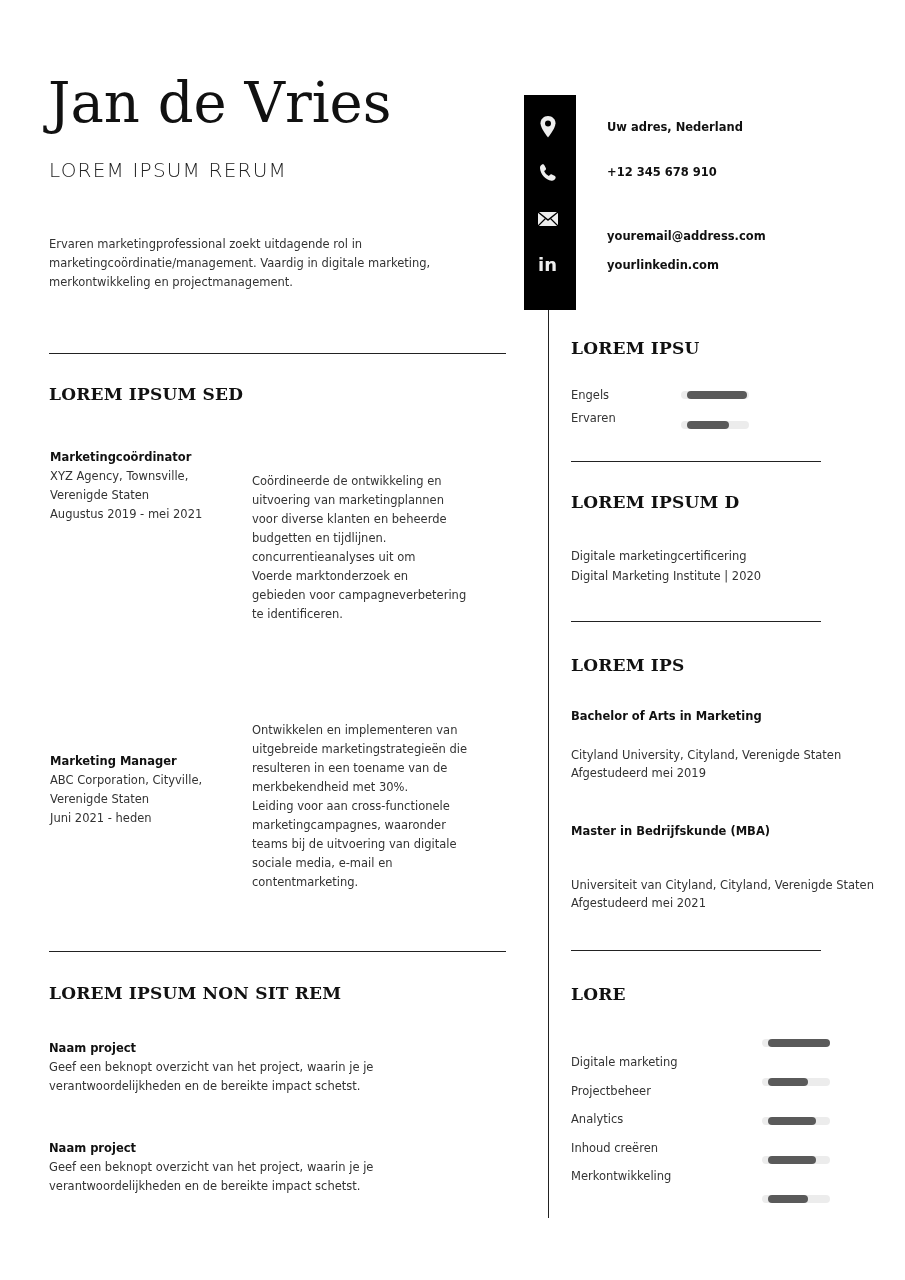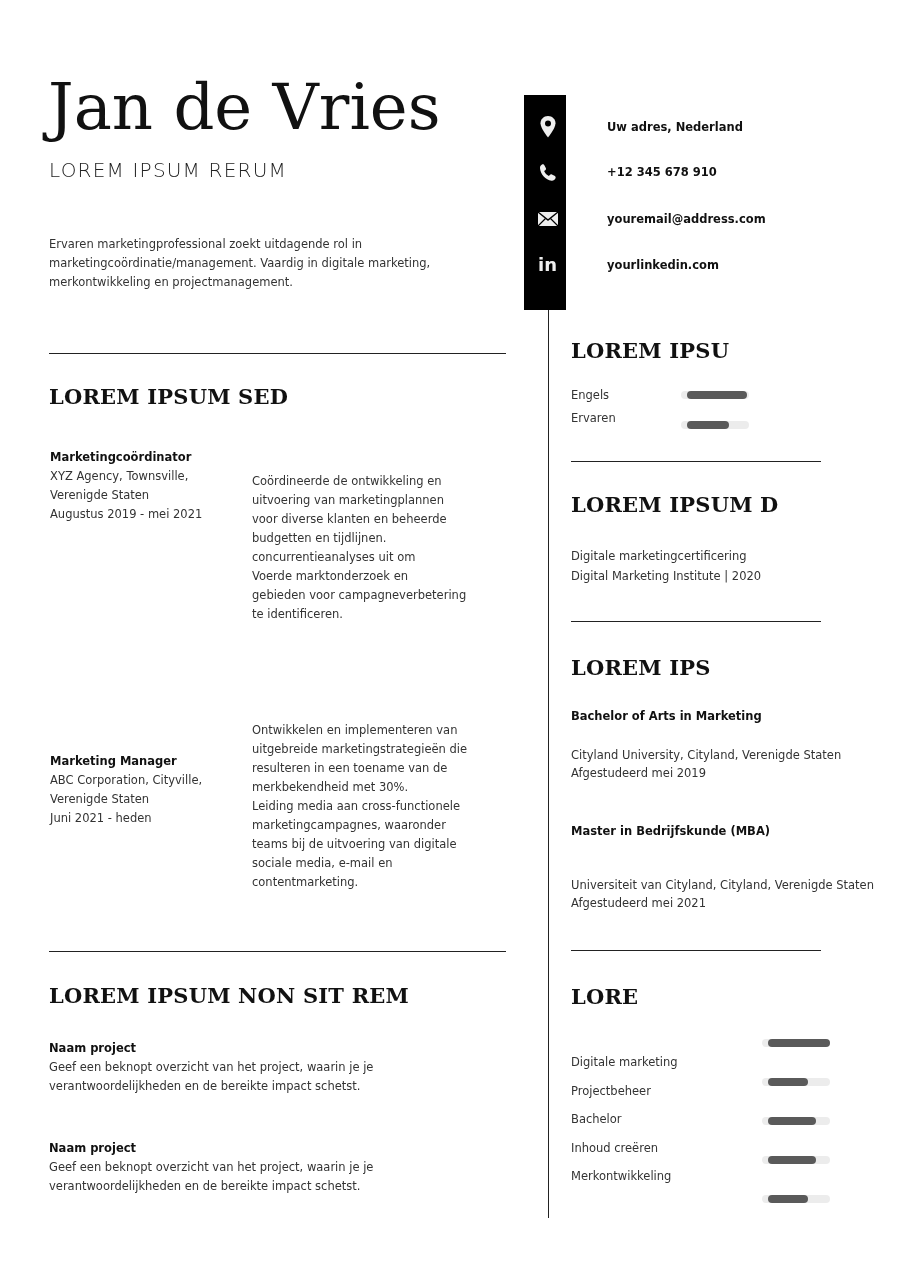--- a/index.html
+++ b/index.html
@@ -1,28 +1,28 @@
 <!DOCTYPE html>
 <html><head>
 <meta charset="utf-8">
 <style>
   html, body { margin: 0; padding: 0; background: #ffffff; }
   body { width: 905px; height: 1280px; position: relative; overflow: hidden;
          font-family: "DejaVu Sans", "Liberation Sans", sans-serif; color: #222; }
   .abs { position: absolute; }
   .name { left: 48px; top: 70px; font-family: "DejaVu Serif", "Liberation Serif", serif;
-          font-size: 64px; font-weight: normal; color: #111; letter-spacing: 0px; white-space: nowrap; }
+          font-size: 56px; font-weight: normal; color: #111; letter-spacing: 0px; white-space: nowrap; }
   .role { left: 49px; top: 158px; font-size: 20px; letter-spacing: 1.2px; color: #222; font-weight: 300; white-space: nowrap; }
   .summary { left: 49px; top: 235px; width: 400px; font-size: 11.5px; line-height: 19px; color: #333; }
   .hr { height: 1px; background: #222; }
   .sect-title { font-family: "DejaVu Serif", "Liberation Serif", serif; font-weight: bold;
-                font-size: 21px; color: #111; white-space: nowrap; letter-spacing: 0.2px; }
+                font-size: 17px; color: #111; white-space: nowrap; letter-spacing: 0.2px; }
   .small { font-size: 11.5px; line-height: 19px; color: #333; }
   .bold { font-weight: bold; color: #111; }
-  .contact-bar { left: 524px; top: 95px; width: 42px; height: 215px; background: #000; }
+  .contact-bar { left: 524px; top: 95px; width: 52px; height: 215px; background: #000; }
   .vline { left: 548px; top: 310px; width: 1px; height: 908px; background: #222; }
   .ci { position: absolute; left: 0; width: 47px; height: 24px; display: flex; align-items: center; justify-content: center; }
   .ct { font-size: 11.5px; font-weight: bold; color: #111; white-space: nowrap; }
   .bar-track { position: absolute; height: 8px; width: 68px; background: #ececec; border-radius: 4px; }
   .bar-fill { position: absolute; left: 6px; top: 0; height: 8px; background: #5a5a5a; border-radius: 4px; }
 </style>
 </head>
 <body>
 
 <div class="abs name">Jan de Vries</div>
@@ -48,21 +48,21 @@
         <path d="M1 15 L8.5 7.5 M21 15 L13.5 7.5" stroke="#000" stroke-width="1.2"></path>
       </svg>
   </div>
   <div class="ci" style="top:157px;">
     <span style="color:#eee;font-weight:bold;font-size:18px;font-family:'DejaVu Sans',sans-serif;">in</span>
   </div>
 </div>
 
 <div class="abs ct" style="left:607px; top:120px;">Uw adres, Nederland</div>
 <div class="abs ct" style="left:607px; top:165px;">+12 345 678 910</div>
-<div class="abs ct" style="left:607px; top:212px;text-align:center;">youremail@address.com</div>
+<div class="abs ct" style="left:607px; top:229px;text-align:center;">youremail@address.com</div>
 <div class="abs ct" style="left:607px; top:258px;">yourlinkedin.com</div>
 
 <div class="abs vline"></div>
 
 <div class="abs hr" style="left:49px; top:353px; width:457px;"></div>
 <div class="abs sect-title" style="left:49px; top:384px;">LOREM IPSUM SED</div>
 
 <div class="abs small" style="left:50px; top:448px; width:200px;">
   <div class="bold">Marketingcoördinator</div>
   <div>XYZ Agency, Townsville,</div>
@@ -84,21 +84,21 @@
   <div class="bold">Marketing Manager</div>
   <div>ABC Corporation, Cityville,</div>
   <div>Verenigde Staten</div>
   <div>Juni 2021 - heden</div>
 </div>
 <div class="abs small" style="left:252px; top:721px; width:250px;">
   <div>Ontwikkelen en implementeren van</div>
   <div>uitgebreide marketingstrategieën die</div>
   <div>resulteren in een toename van de</div>
   <div>merkbekendheid met 30%.</div>
-  <div>Leiding media aan cross-functionele</div>
+  <div>Leiding voor aan cross-functionele</div>
   <div>marketingcampagnes, waaronder</div>
   <div>teams bij de uitvoering van digitale</div>
   <div>sociale media, e-mail en</div>
   <div>contentmarketing.</div>
 </div>
 
 <div class="abs hr" style="left:49px; top:951px; width:457px;"></div>
 <div class="abs sect-title" style="left:49px; top:983px;">LOREM IPSUM NON SIT REM</div>
 
 <div class="abs small" style="left:49px; top:1039px; width:440px;">
@@ -133,21 +133,21 @@
 <div class="abs small" style="left:571px; top:746px;">Cityland University, Cityland, Verenigde Staten</div>
 <div class="abs small" style="left:571px; top:764px;">Afgestudeerd mei 2019</div>
 <div class="abs small bold" style="left:571px; top:822px;">Master in Bedrijfskunde (MBA)</div>
 <div class="abs small" style="left:571px; top:876px;">Universiteit van Cityland, Cityland, Verenigde Staten</div>
 <div class="abs small" style="left:571px; top:894px;">Afgestudeerd mei 2021</div>
 <div class="abs hr" style="left:571px; top:950px; width:250px;"></div>
 
 <div class="abs sect-title" style="left:571px; top:984px;">LORE</div>
 <div class="abs small" style="left:571px; top:1053px;">Digitale marketing</div>
 <div class="abs small" style="left:571px; top:1082px;">Projectbeheer</div>
-<div class="abs small" style="left:571px; top:1110px;">Bachelor</div>
+<div class="abs small" style="left:571px; top:1110px;">Analytics</div>
 <div class="abs small" style="left:571px; top:1139px;">Inhoud creëren</div>
 <div class="abs small" style="left:571px; top:1167px;">Merkontwikkeling</div>
 
 <div class="bar-track" style="left:762px; top:1039px;">
     <div class="bar-fill" style="width:62px;"></div>
   </div>
 <div class="bar-track" style="left:762px; top:1078px;">
     <div class="bar-fill" style="width:40px;"></div>
   </div>
 <div class="bar-track" style="left:762px; top:1117px;">

